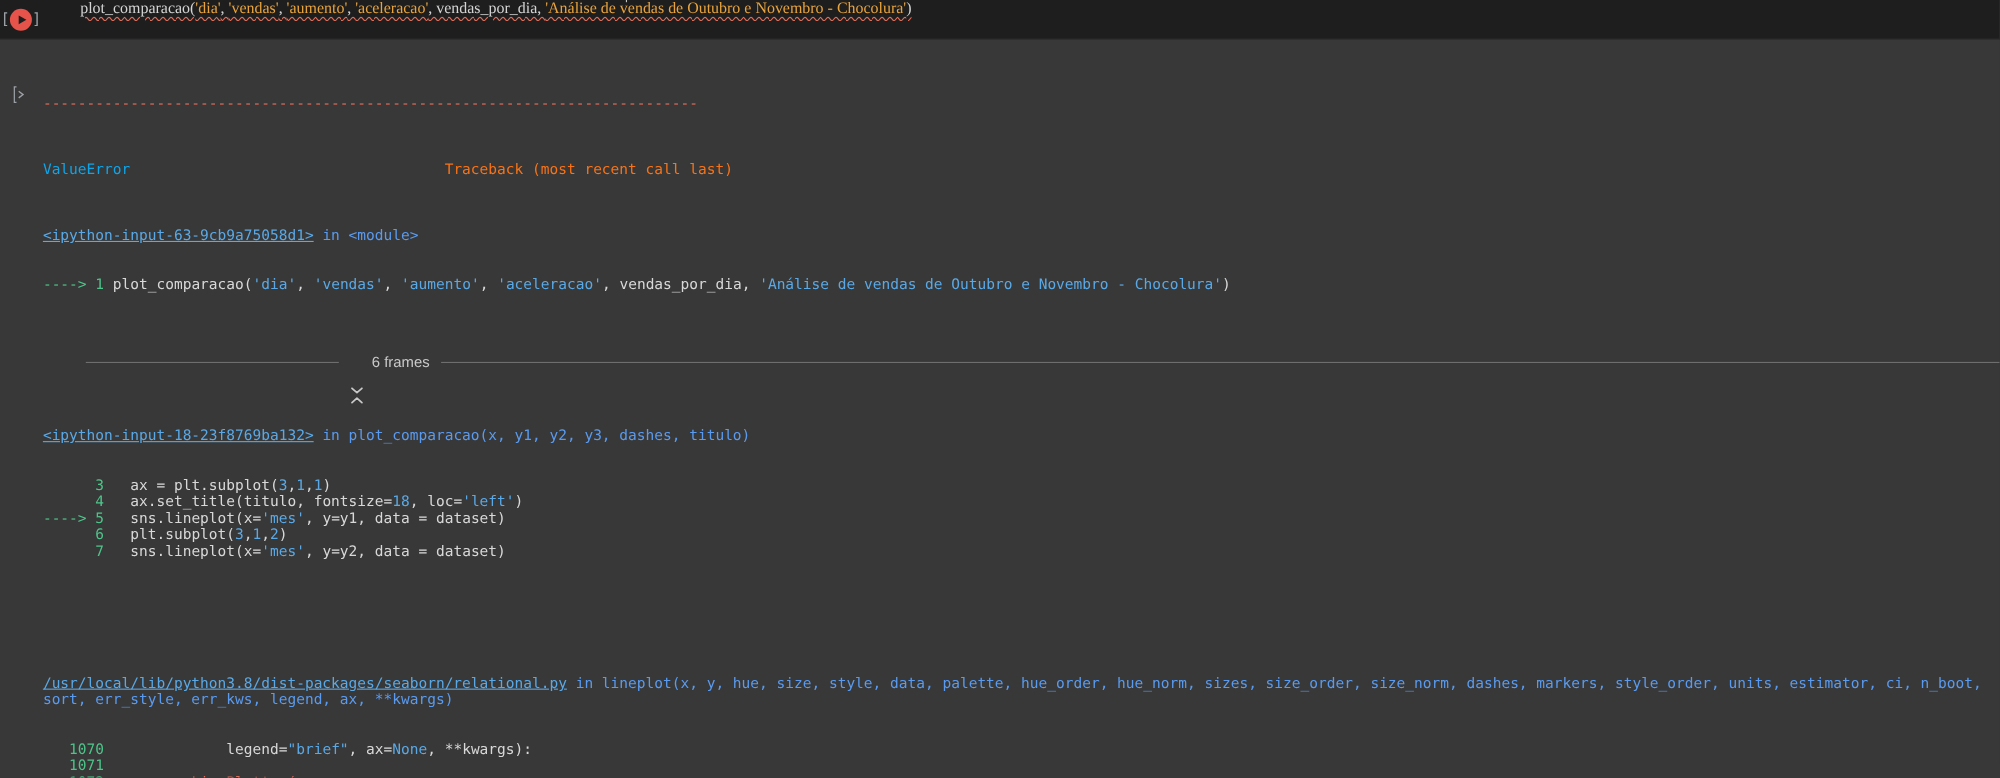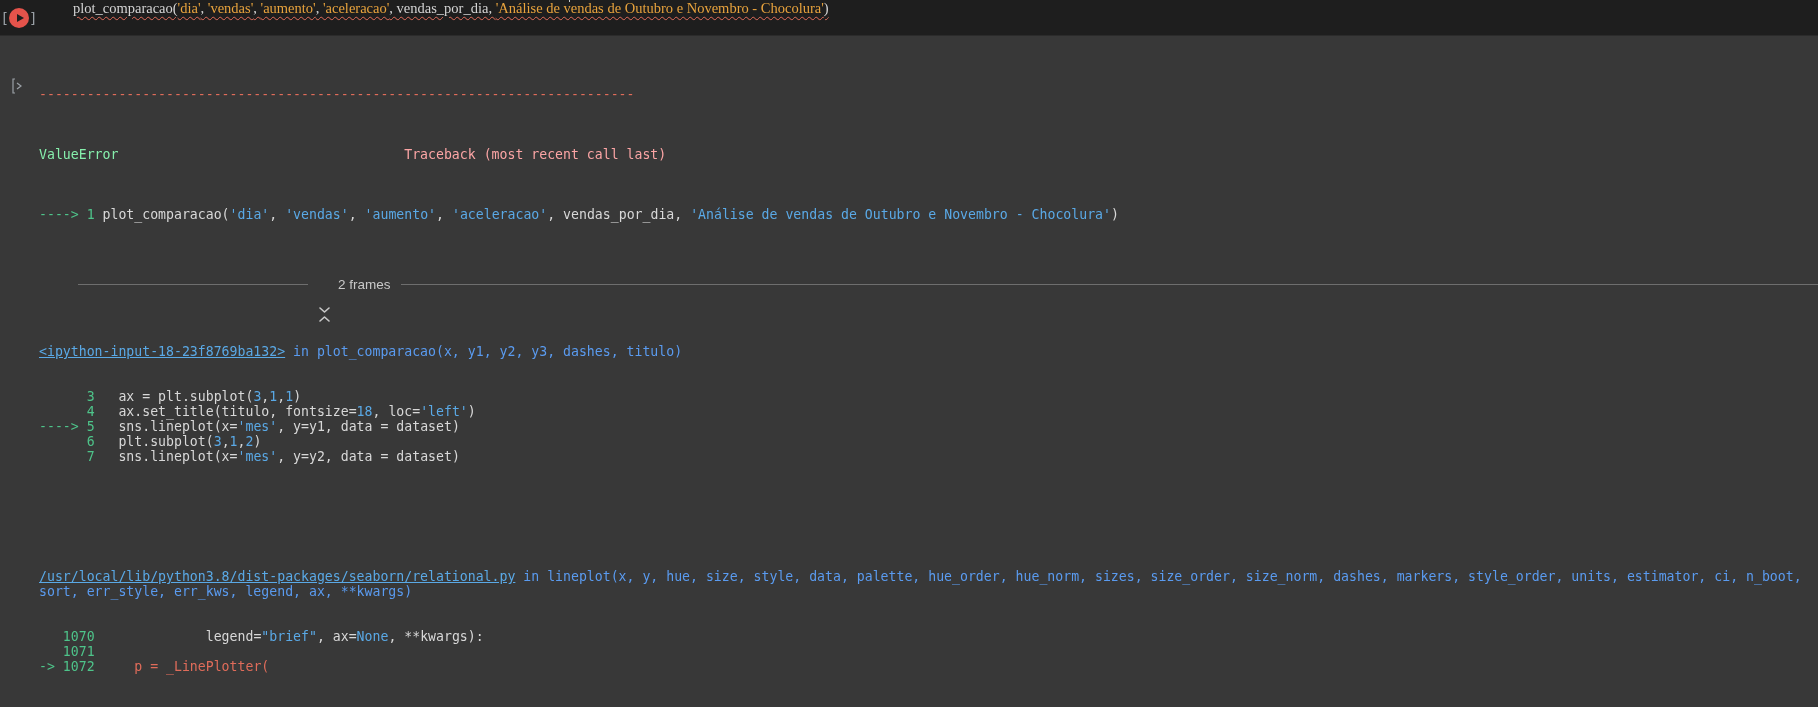--- a/index.html
+++ b/index.html
@@ -104,22 +104,22 @@
   }
   .out-body {
     margin-left: 39px;
     font-family: "DejaVu Sans Mono", monospace;
     font-size: 13.2px;
     line-height: 15px;
     white-space: pre;
   }
   .tb-line { white-space: pre; }
   .dashes  { color: #e06c5a; }
-  .errname { color: #86efac; }
-  .plain   { color: #fca5a5; }
+  .errname { color: #0ea5e9; }
+  .plain   { color: #f97316; }
   .link {
     color: #5aa9e6;
     text-decoration: underline;
     cursor: pointer;
   }
   .sig     { color: #5a9bf0; }
   .lno     { color: #4ec48a; }
   .arrow   { color: #4ec48a; }
   .srcline { color: #d8d8d8; }
   .hl      { color: #e06c5a; }
@@ -179,31 +179,32 @@
     <path d="M3 1 H1 V15 H3"></path>
     <path d="M5 5 L9 8 L5 11"></path>
   </svg>
 
   <div class="out-body">
 
     <div class="tb-line dashes">---------------------------------------------------------------------------</div>
 
     <div class="tb-line"><span class="errname">ValueError</span><span class="plain" id="hdr-pad">                                    </span><span class="plain">Traceback (most recent call last)</span></div>
 
+    <div class="tb-line" style="white-space: pre-wrap; word-break: break-word;"><span class="link">&lt;ipython-input-63-9cb9a75058d1&gt;</span><span class="sig"> in &lt;module&gt;</span></div>
     <div id="frame1-src"><div class="tb-line"><span class="arrow">----&gt; 1 </span><span class="srcline">plot_comparacao(</span><span class="str">'dia'</span><span class="srcline">, </span><span class="str">'vendas'</span><span class="srcline">, </span><span class="str">'aumento'</span><span class="srcline">, </span><span class="str">'aceleracao'</span><span class="srcline">, vendas_por_dia, </span><span class="str">'Análise de vendas de Outubro e Novembro - Chocolura'</span><span class="srcline">)</span></div></div>
 
     <div class="frames-row">
       <div class="frames-rule left"></div>
       <div class="frames-chevs">
         <svg width="13" height="17" viewBox="0 0 13 17" fill="none" stroke="#c9c9c9" stroke-width="1.6" stroke-linecap="round" stroke-linejoin="round">
           <path d="M2 2 L6.5 6 L11 2"></path>
           <path d="M2 15 L6.5 11 L11 15"></path>
         </svg>
       </div>
-      <div class="frames-label">2 frames</div>
+      <div class="frames-label">6 frames</div>
       <div class="frames-rule right"></div>
     </div>
 
     <div class="tb-line" style="white-space: pre-wrap; word-break: break-word;"><span class="link">&lt;ipython-input-18-23f8769ba132&gt;</span><span class="sig"> in plot_comparacao(x, y1, y2, y3, dashes, titulo)</span></div>
     <div id="frame2-src"><div class="tb-line"><span class="lno">      3 </span><span class="srcline">  ax = plt.subplot(</span><span class="num">3</span><span class="srcline">,</span><span class="num">1</span><span class="srcline">,</span><span class="num">1</span><span class="srcline">)</span></div><div class="tb-line"><span class="lno">      4 </span><span class="srcline">  ax.set_title(titulo, fontsize=</span><span class="num">18</span><span class="srcline">, loc=</span><span class="str">'left'</span><span class="srcline">)</span></div><div class="tb-line"><span class="arrow">----&gt; 5 </span><span class="srcline">  sns.lineplot(x=</span><span class="str">'mes'</span><span class="srcline">, y=y1, data = dataset)</span></div><div class="tb-line"><span class="lno">      6 </span><span class="srcline">  plt.subplot(</span><span class="num">3</span><span class="srcline">,</span><span class="num">1</span><span class="srcline">,</span><span class="num">2</span><span class="srcline">)</span></div><div class="tb-line"><span class="lno">      7 </span><span class="srcline">  sns.lineplot(x=</span><span class="str">'mes'</span><span class="srcline">, y=y2, data = dataset)</span></div></div>
 
     <div class="spacer"></div>
 
     <div class="tb-line" style="white-space: pre-wrap; word-break: break-word;"><span class="link">/usr/local/lib/python3.8/dist-packages/seaborn/relational.py</span><span class="sig"> in lineplot(x, y, hue, size, style, data, palette, hue_order, hue_norm, sizes, size_order, size_norm, dashes, markers, style_order, units, estimator, ci, n_boot, sort, err_style, err_kws, legend, ax, **kwargs)</span></div>
     <div id="frame3-src"><div class="tb-line"><span class="lno">   1070 </span><span class="srcline">             legend=</span><span class="str">"brief"</span><span class="srcline">, ax=</span><span class="num">None</span><span class="srcline">, **kwargs):</span></div><div class="tb-line"><span class="lno">   1071 </span><span class="srcline"></span></div><div class="tb-line"><span class="arrow">-&gt; 1072 </span><span class="hl">    p = _LinePlotter(</span></div></div>

